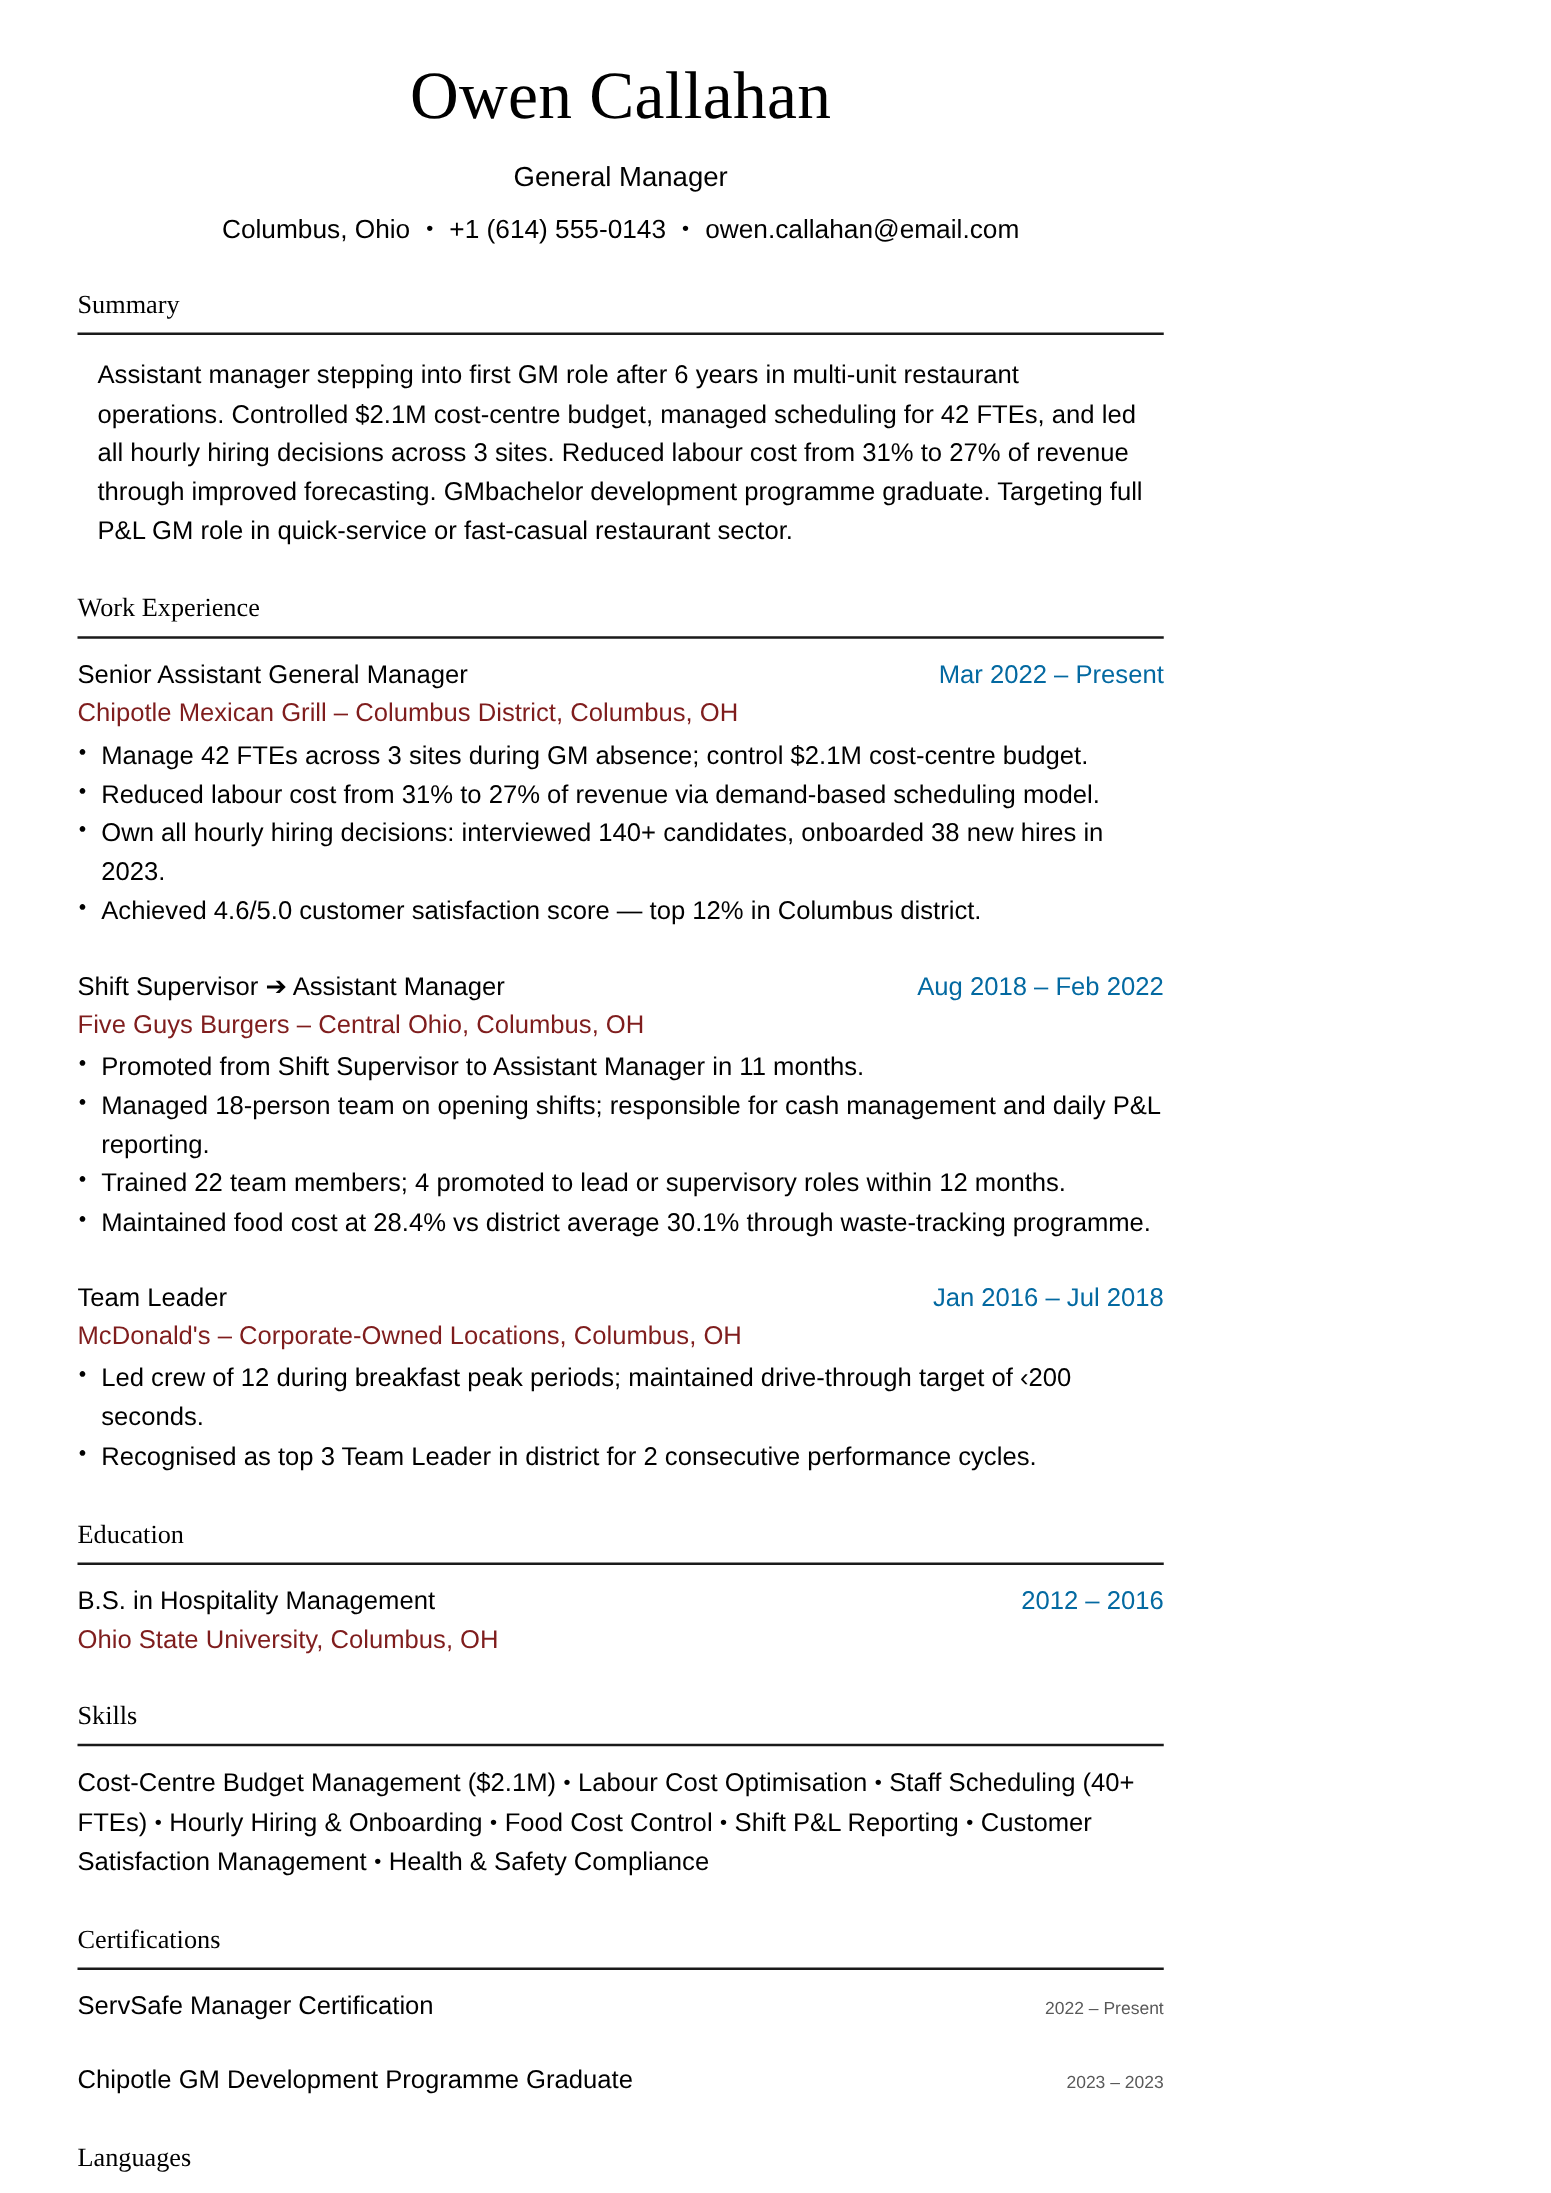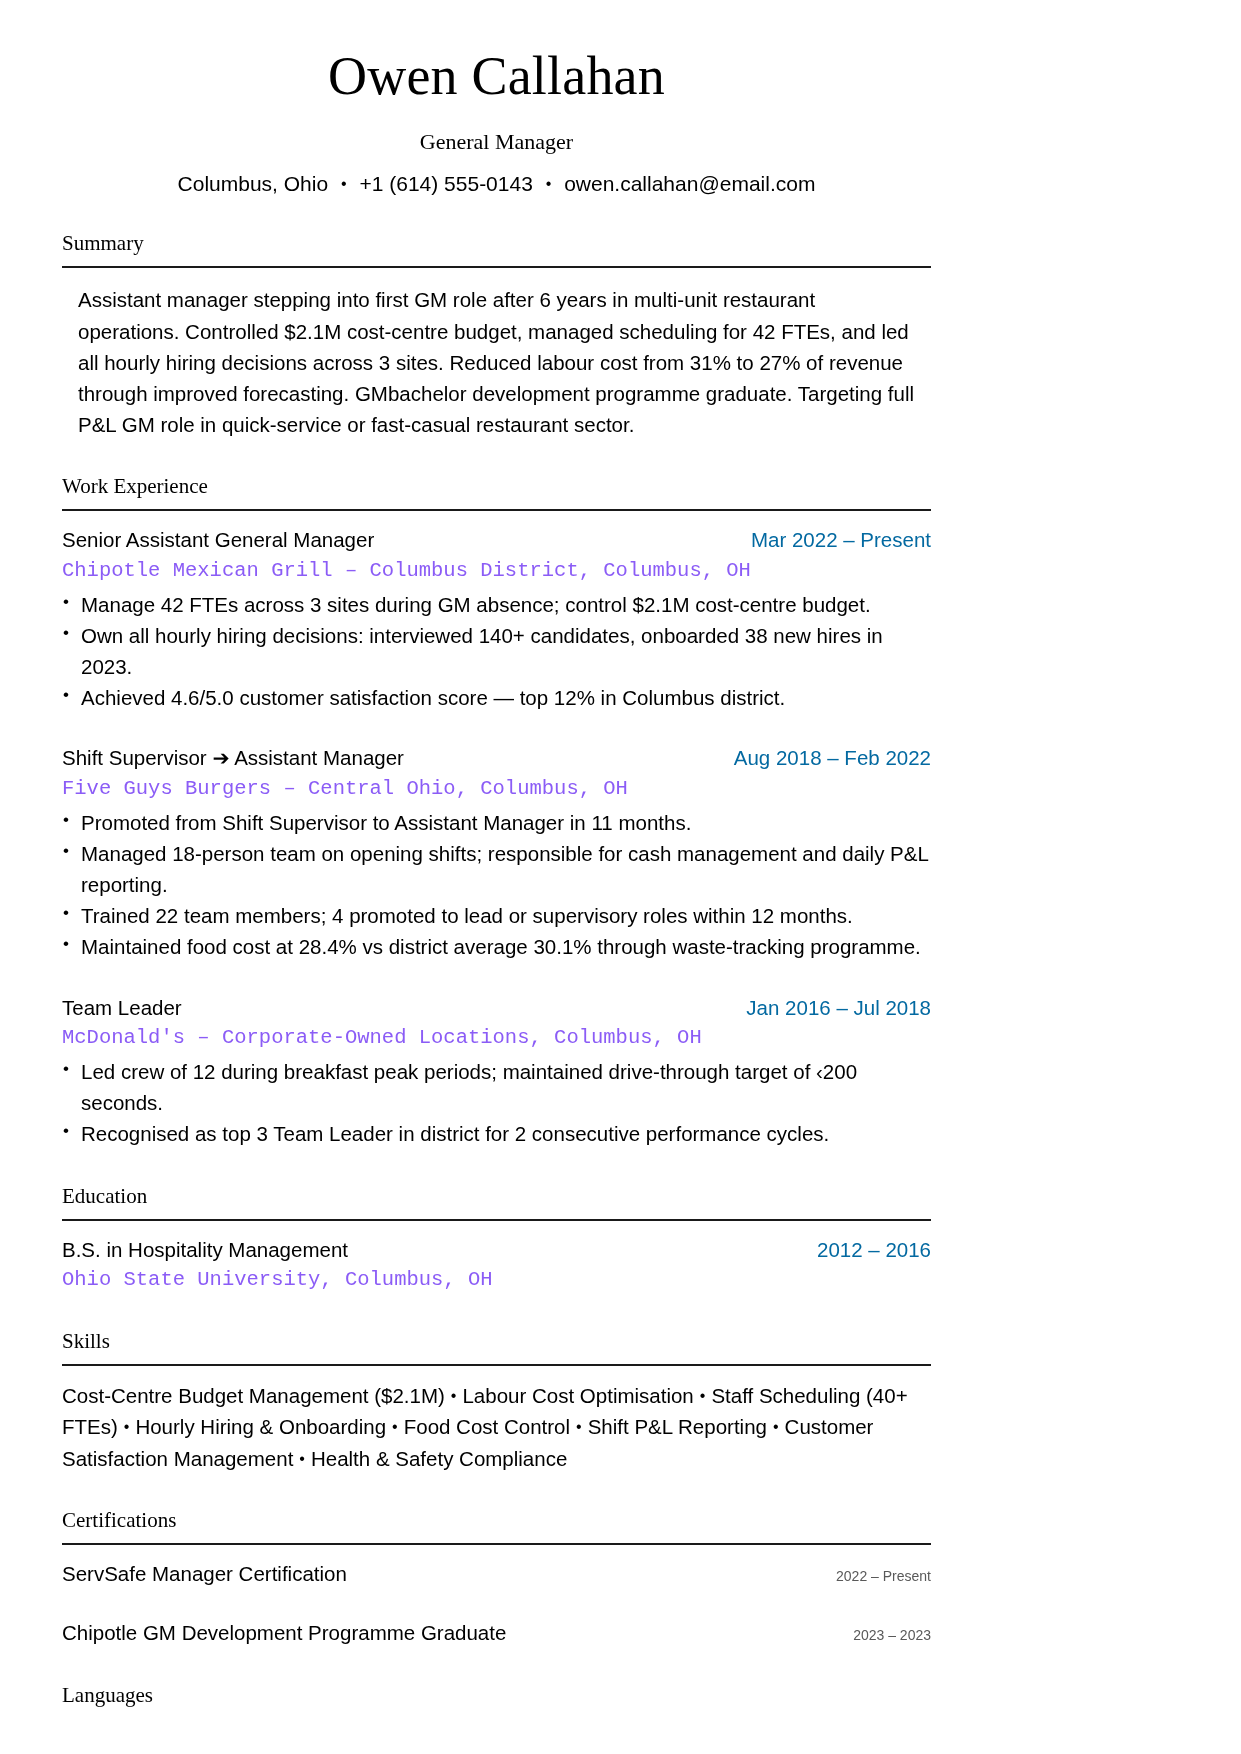--- a/index.html
+++ b/index.html
@@ -31,21 +31,20 @@
     font-size: 54px;
     line-height: 1.12;
     font-weight: 400;
     letter-spacing: 0.2px;
     margin: 0 0 22px 0;
   }
   .job-title {
     font-size: 22px;
     line-height: 1.25;
     margin: 0 0 14px 0;
-    font-family: Liberation Serif, serif;
   }
   .contact-line {
     font-size: 21px;
     line-height: 1.3;
     margin: 0;
   }
   .contact-sep {
     padding: 0 7px;
     font-size: 16px;
     position: relative;
@@ -98,23 +97,22 @@
   .entry-dates {
     font-size: 20.5px;
     line-height: 1.45;
     color: #0369a1;
     white-space: nowrap;
     flex: none;
   }
   .entry-org {
     font-size: 20.5px;
     line-height: 1.45;
-    color: #8b5cf6;
+    color: #7f1d1d;
     margin-top: 1px;
-    font-family: Liberation Mono, monospace;
   }
   .bullets {
     list-style: none;
     margin: 3px 0 0 0;
     padding: 0;
   }
   .bullets li {
     font-size: 20.5px;
     line-height: 1.52;
     padding-left: 19px;
@@ -201,20 +199,21 @@
     <hr class="section-rule">
 
     <div class="entry">
       <div class="entry-top">
         <span class="entry-role">Senior Assistant General Manager</span>
         <span class="entry-dates">Mar 2022 – Present</span>
       </div>
       <div class="entry-org">Chipotle Mexican Grill – Columbus District, Columbus, OH</div>
       <ul class="bullets">
         <li>Manage 42 FTEs across 3 sites during GM absence; control $2.1M cost-centre budget.</li>
+        <li>Reduced labour cost from 31% to 27% of revenue via demand-based scheduling model.</li>
         <li>Own all hourly hiring decisions: interviewed 140+ candidates, onboarded 38 new hires in 2023.</li>
         <li>Achieved 4.6/5.0 customer satisfaction score — top 12% in Columbus district.</li>
       </ul>
     </div>
 
     <div class="entry">
       <div class="entry-top">
         <span class="entry-role">Shift Supervisor ➔  Assistant Manager</span>
         <span class="entry-dates">Aug 2018 – Feb 2022</span>
       </div>

